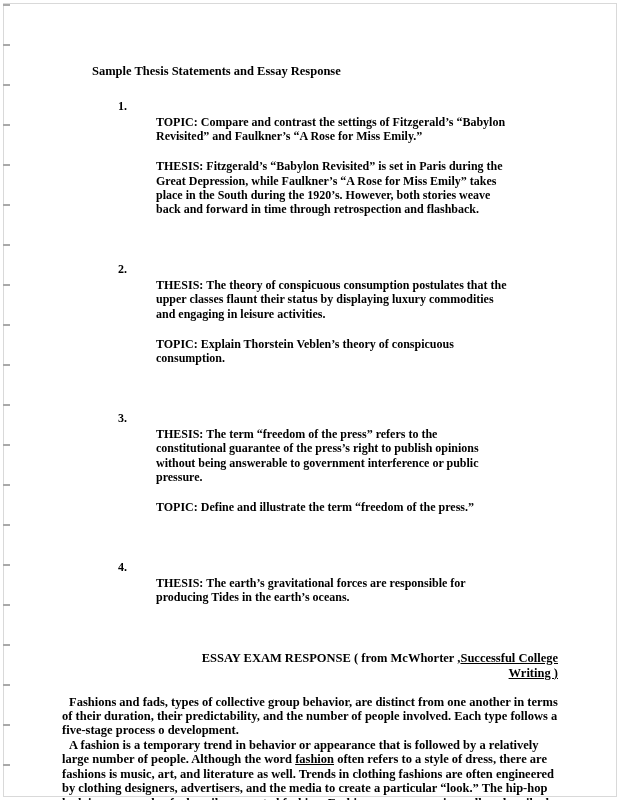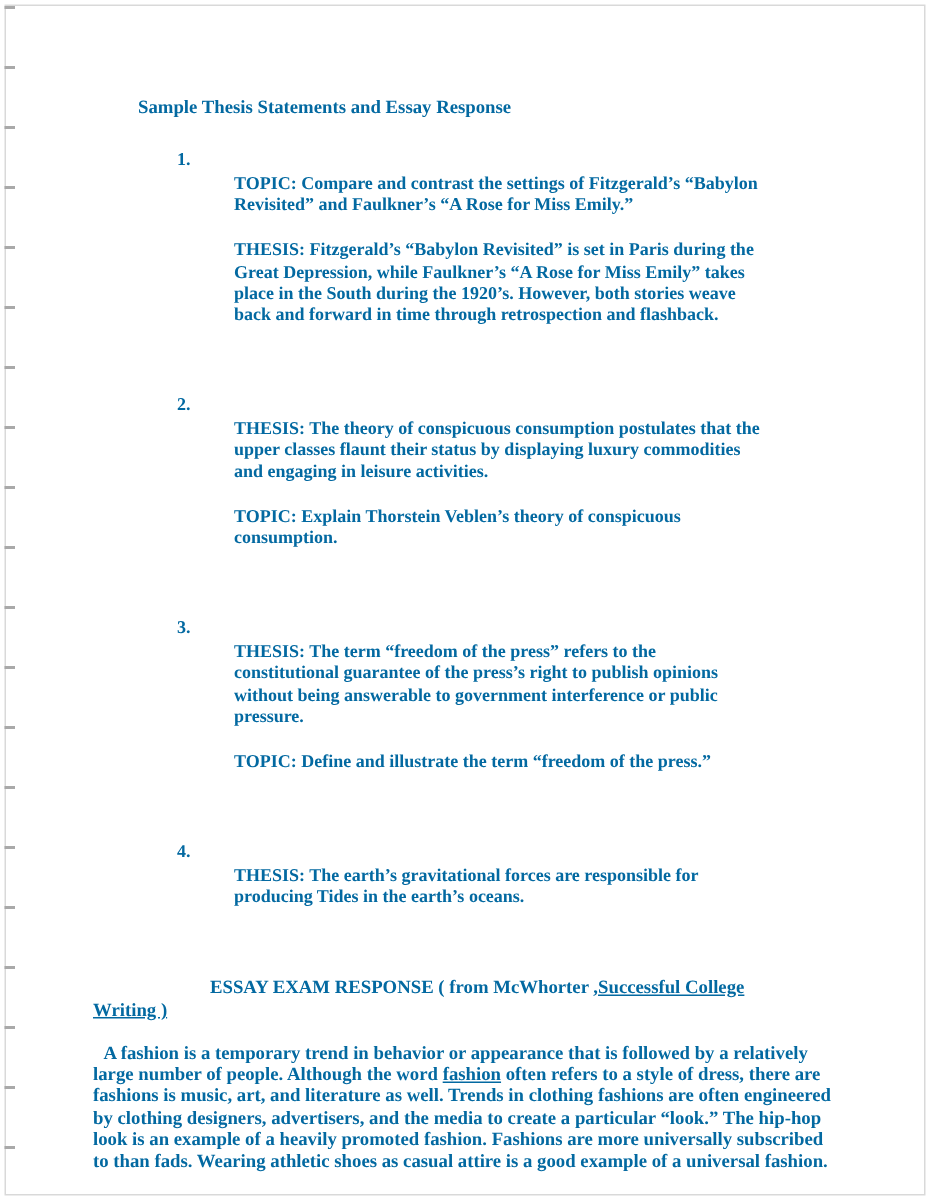--- a/index.html
+++ b/index.html
@@ -7,21 +7,21 @@
     padding: 0;
     background: #ffffff;
   }
   .page {
     position: relative;
     width: 620px;
     height: 800px;
     background: #ffffff;
     font-family: "Liberation Serif", "DejaVu Serif", serif;
     font-weight: bold;
-    color: #0369a1;
+    color: #000000;
     overflow: hidden;
     box-sizing: border-box;
   }
   .page-frame {
     position: absolute;
     inset: 3px;
     border: 1px solid #d9d9d9;
     pointer-events: none;
   }
   .edge-dashes {
@@ -65,20 +65,21 @@
     font-size: 12px;
     line-height: 14.2px;
   }
   .item-para {
     margin: 16px;
   }
   .response-heading {
     font-size: 12.5px;
     line-height: 15px;
     margin: 4px 0 14px 0;
+    text-align: right;
   }
   .heading-line1 {
     margin-left: 78px;
   }
   .u {
     text-decoration: underline;
   }
   .exam-question {
     font-size: 12.5px;
     line-height: 14.4px;
@@ -136,17 +137,18 @@
       </div>
 
     </div>
 
     <div class="response-heading">
       <div class="heading-line1"><span>ESSAY EXAM RESPONSE ( from McWhorter ,</span><span class="u">Successful College</span></div>
       <div class="heading-line2"><span class="u">Writing )</span></div>
     </div>
 
 
+    <p class="body-para">Fashions and fads, types of collective group behavior, are distinct from one another in terms of their duration, their predictability, and the number of people involved. Each type follows a five-stage process o development.</p>
 
     <p class="body-para"><span>A fashion is a temporary trend in behavior or appearance that is followed by a relatively large number of people. Although the word </span><span class="u">fashion</span><span>  often refers to a style of dress, there are fashions is music, art, and literature as well. Trends in clothing fashions are often engineered by clothing designers, advertisers, and the media to create a particular “look.” The hip-hop look is an example of a heavily promoted fashion. Fashions are more universally subscribed to than fads. Wearing athletic shoes as casual attire is a good example of a universal fashion.</span></p>
 
   </div>
 </div>
 
 </body></html>

